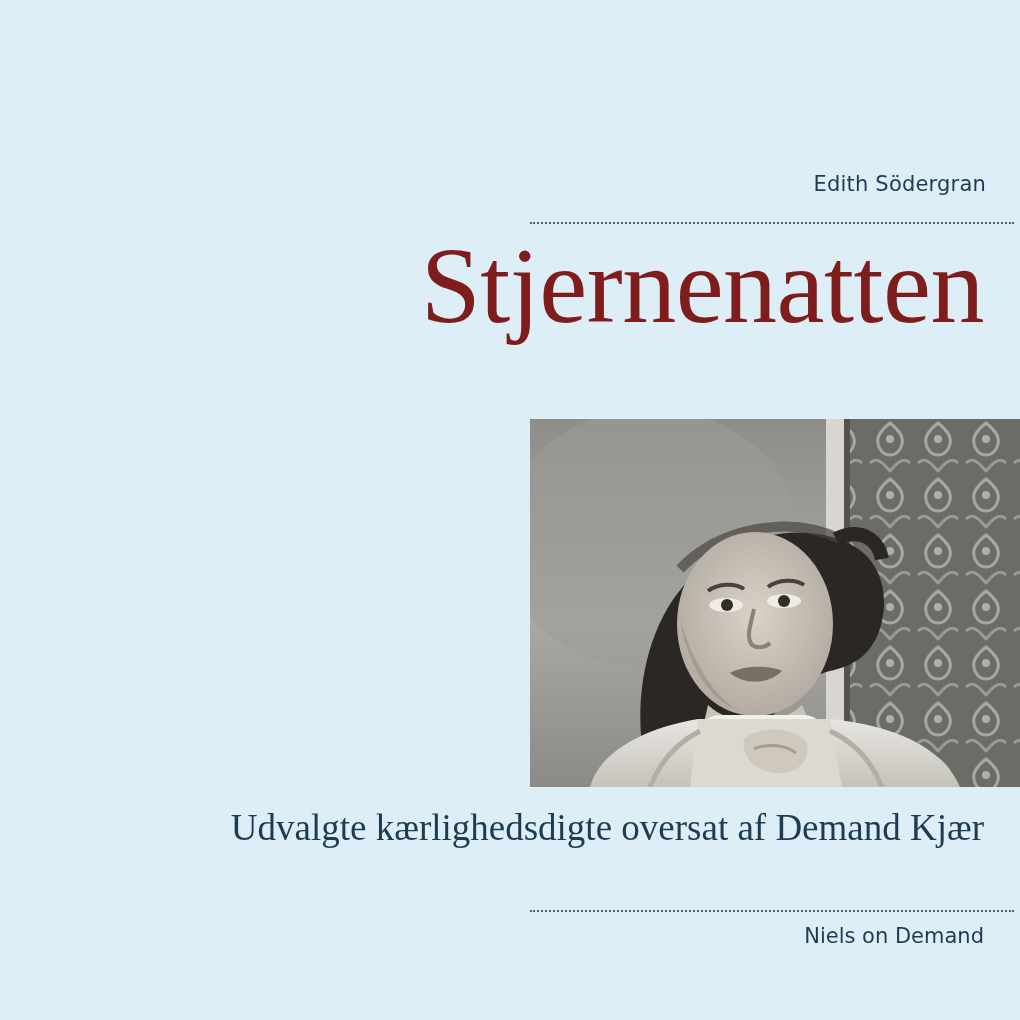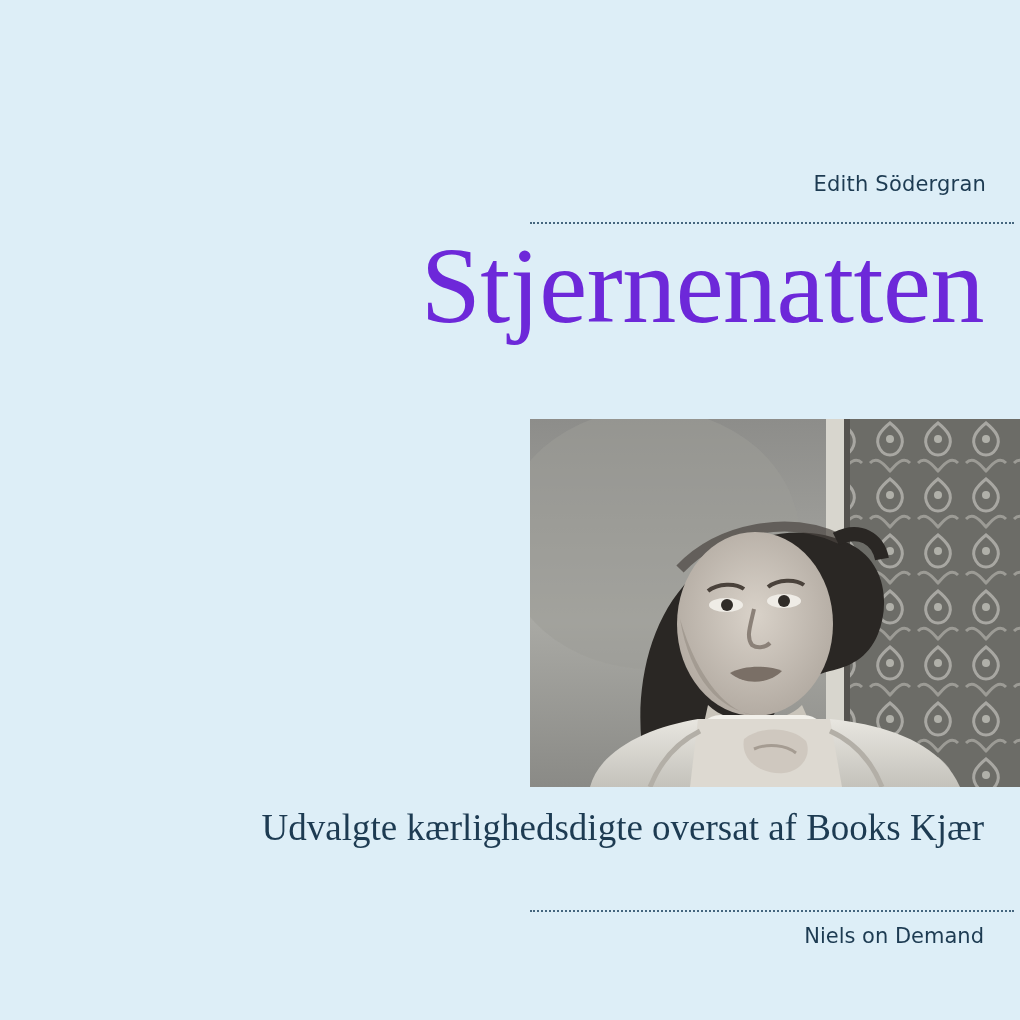--- a/index.html
+++ b/index.html
@@ -41,21 +41,21 @@
   }
   .title {
     position: absolute;
     left: 0;
     right: 36px;
     top: 228px;
     text-align: right;
     font-family: "Liberation Serif", serif;
     font-size: 108px;
     line-height: 1.08;
-    color: #6d28d9;
+    color: #7f1d1d;
     letter-spacing: -0.5px;
     padding-left: 24px;
   }
   .photo {
     position: absolute;
     left: 530px;
     top: 419px;
     width: 490px;
     height: 368px;
     overflow: hidden;
@@ -171,19 +171,19 @@
         <path d="M168 300 L300 300 L312 368 L160 368 Z" fill="#ddd9d1"></path>
         <path d="M120 368 C132 338 150 322 170 312" fill="none" stroke="#b3afa7" stroke-width="5"></path>
         <path d="M352 368 C340 338 322 322 300 312" fill="none" stroke="#b3afa7" stroke-width="5"></path>
 
         <path d="M214 320 C232 306 262 308 276 322 C282 336 272 352 254 354 C232 356 210 342 214 320 Z" fill="#cfc8bf"></path>
         <path d="M224 330 C238 324 256 326 266 334" fill="none" stroke="#a59c92" stroke-width="3"></path>
       </g>
     </svg>
   </div>
 
-  <div class="subtitle">Udvalgte kærlighedsdigte oversat af Books Kjær</div>
+  <div class="subtitle">Udvalgte kærlighedsdigte oversat af Demand Kjær</div>
 
   <div class="rule-bottom"></div>
 
   <div class="publisher">Niels on Demand</div>
 
 </div>
 
 </body></html>

